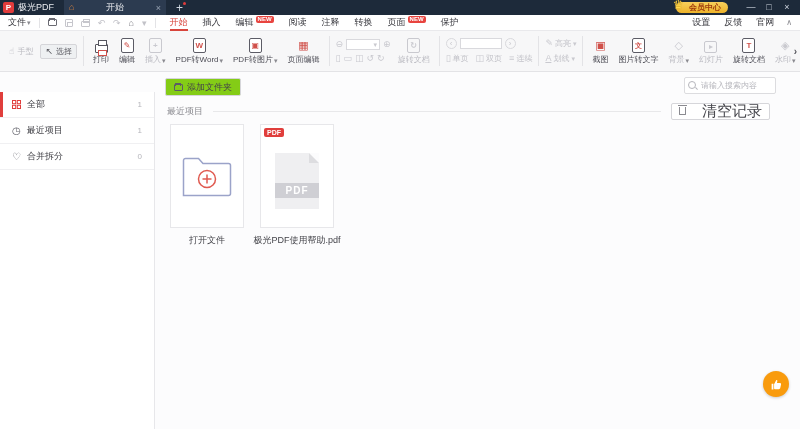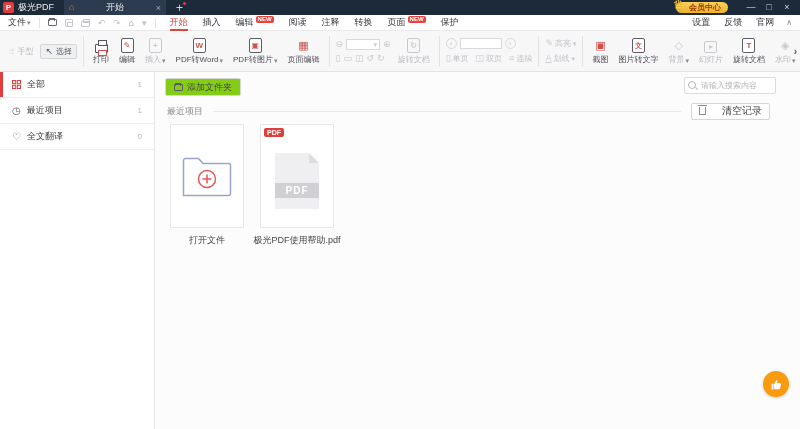--- a/index.html
+++ b/index.html
@@ -69,40 +69,40 @@
   .sgl { font-size:9px; color:#c9c9cf; line-height:1; }
   .zoombox { width:34px; height:11px; border:1px solid #d9d9dd; background:#fff; display:flex; align-items:center; justify-content:flex-end; padding:0 2px; font-size:7px; color:#c9c9cf; }
   .pagebox { width:42px; height:11px; border:1px solid #d9d9dd; background:#fff; }
   .circ { width:11px; height:11px; border:1px solid #d9d9dd; border-radius:50%; display:flex; align-items:center; justify-content:center; font-size:8px; color:#c9c9cf; line-height:1; }
   .vitem { display:flex; align-items:center; gap:2px; font-size:8px; color:#c2c2c8; }
   .und { text-decoration:underline; }
   .overflow-arrow { position:absolute; right:3px; top:50%; transform:translateY(-50%); font-size:10px; color:#55555c; font-weight:bold; }
 
   
   .bodyrow { display:flex; height:357px; }
-  .sidebar { width:155px; border-right:1px solid #e7e7ea; background:#fff; flex:none; }
+  .sidebar { width:155px; border-right:1px solid #e7e7ea; background:#fff; flex:none;margin-top:20px; }
   .side-item { height:26px; display:flex; align-items:center; padding:0 12px; border-bottom:1px solid #f0f0f2; font-size:9px; color:#3c3c42; }
   .side-item.active { box-shadow:inset 3px 0 0 #e03e3c; }
   .side-item .sicon { margin-right:6px; display:flex; align-items:center; font-size:10px; color:#6a6a72; line-height:1; }
   .side-item .cnt { margin-left:auto; color:#b4b4ba; font-size:8px; }
 
   .main { flex:1; position:relative; background:#fcfcfd; }
   .addfolder { position:absolute; left:10px; top:6px; height:18px; display:flex; align-items:center; gap:4px; padding:0 8px; border:1px solid #d6d6da; border-radius:2px; background:#84cc16; font-size:9px; color:#44444a; }
   .af-ic { width:9px; height:7px; border:1px solid #5c5c66; border-radius:1px; position:relative; }
   .af-ic::before { content:""; position:absolute; top:-2px; left:0; width:4px; height:2px; border:1px solid #5c5c66; border-bottom:none; }
   .searchbox { position:absolute; right:24px; top:5px; width:92px; height:17px; border:1px solid #dcdcdf; border-radius:2px; background:#fff; }
   .searchbox input { position:absolute; left:16px; top:0; width:74px; height:15px; border:none; outline:none; font-size:8px; color:#55555c; font-family:inherit; background:transparent; }
   .searchbox input::placeholder { color:#b5b5bb; }
   .sb-mag { position:absolute; left:3px; top:3px; width:10px; height:10px; }
   .sb-mag::before { content:""; position:absolute; left:0; top:0; width:6px; height:6px; border:1px solid #b5b5bb; border-radius:50%; }
   .sb-mag::after { content:""; position:absolute; left:7px; top:7px; width:3px; height:1px; background:#b5b5bb; transform:rotate(45deg); }
   .sectionrow { position:absolute; left:0; right:0; top:30px; height:18px; display:flex; align-items:center; padding:0 30px 0 12px; }
   .sect-label { font-size:9px; color:#8b8b91; flex:none; }
   .sect-line { flex:1; height:1px; background:#e8e8ea; margin:0 10px; }
-  .clearbtn { height:17px; display:flex; align-items:center; gap:16px; padding:0 7px; border:1px solid #d6d6da; border-radius:2px; background:#fff; font-size:10px; color:#44444a; flex:none; }
+  .clearbtn { height:17px; display:flex; align-items:center; gap:16px; padding:0 7px; border:1px solid #d6d6da; border-radius:2px; background:#fff; font-size:15px; color:#44444a; flex:none; }
   .ic-trash { width:7px; height:8px; border:1px solid #8a8a90; border-top:none; border-radius:0 0 1px 1px; position:relative; }
   .ic-trash::before { content:""; position:absolute; top:-2px; left:-2px; width:9px; height:1px; background:#8a8a90; }
 
   .cardwrap { position:absolute; top:52px; width:74px; }
   .cardwrap.c1 { left:15px; } .cardwrap.c2 { left:105px; }
   .card { width:74px; height:104px; background:#fff; border:1px solid #e7e7ea; position:relative; display:flex; align-items:center; justify-content:center; }
   .clabel { margin-top:6px; font-size:9px; color:#44444a; text-align:center; white-space:nowrap; position:relative; left:50%; transform:translateX(-50%); width:max-content; }
   .pdfbadge { position:absolute; top:3px; left:3px; background:#e03e3c; color:#fff; font-size:7px; font-weight:bold; padding:1px 3px; border-radius:2px; line-height:1; }
   .pdfdoc { width:44px; height:56px; background:#efeff1; position:relative; margin-top:10px; }
   .pdfdoc::after { content:""; position:absolute; top:0; right:0; border:5px solid; border-color:#fcfcfd #fcfcfd #dddde0 #dddde0; }
@@ -384,21 +384,21 @@
         <span>全部</span>
         <span class="cnt">1</span>
       </div>
       <div class="side-item">
         <span class="sicon">◷</span>
         <span>最近项目</span>
         <span class="cnt">1</span>
       </div>
       <div class="side-item">
         <span class="sicon">♡</span>
-        <span>全文翻译</span>
+        <span>合并拆分</span>
         <span class="cnt">0</span>
       </div>
     </div>
 
     <div class="main">
       <div class="addfolder">
         <span class="af-ic"></span>
         <span>添加文件夹</span>
       </div>
 

